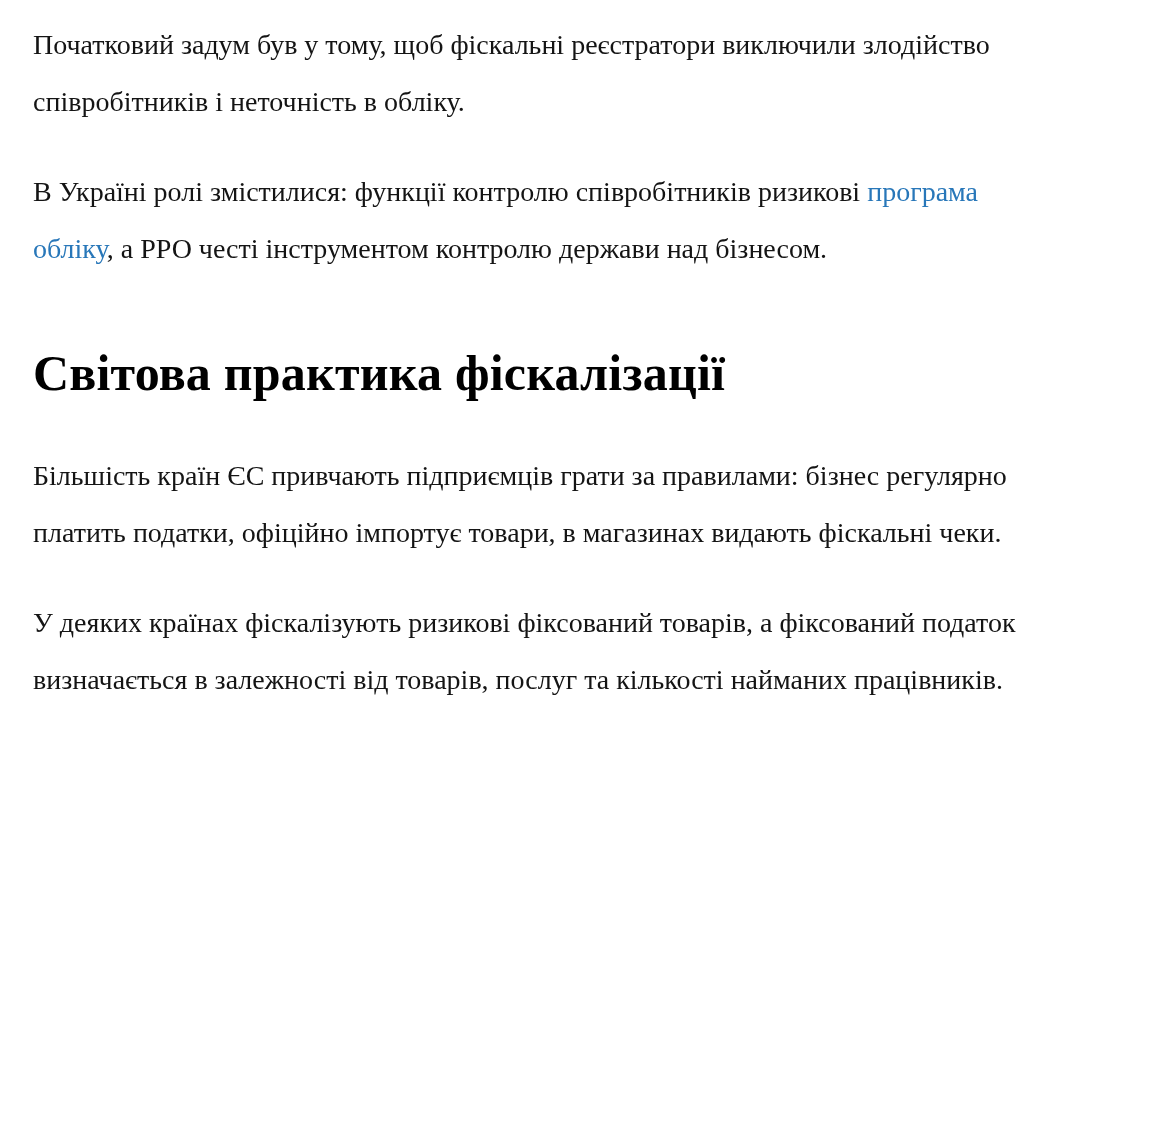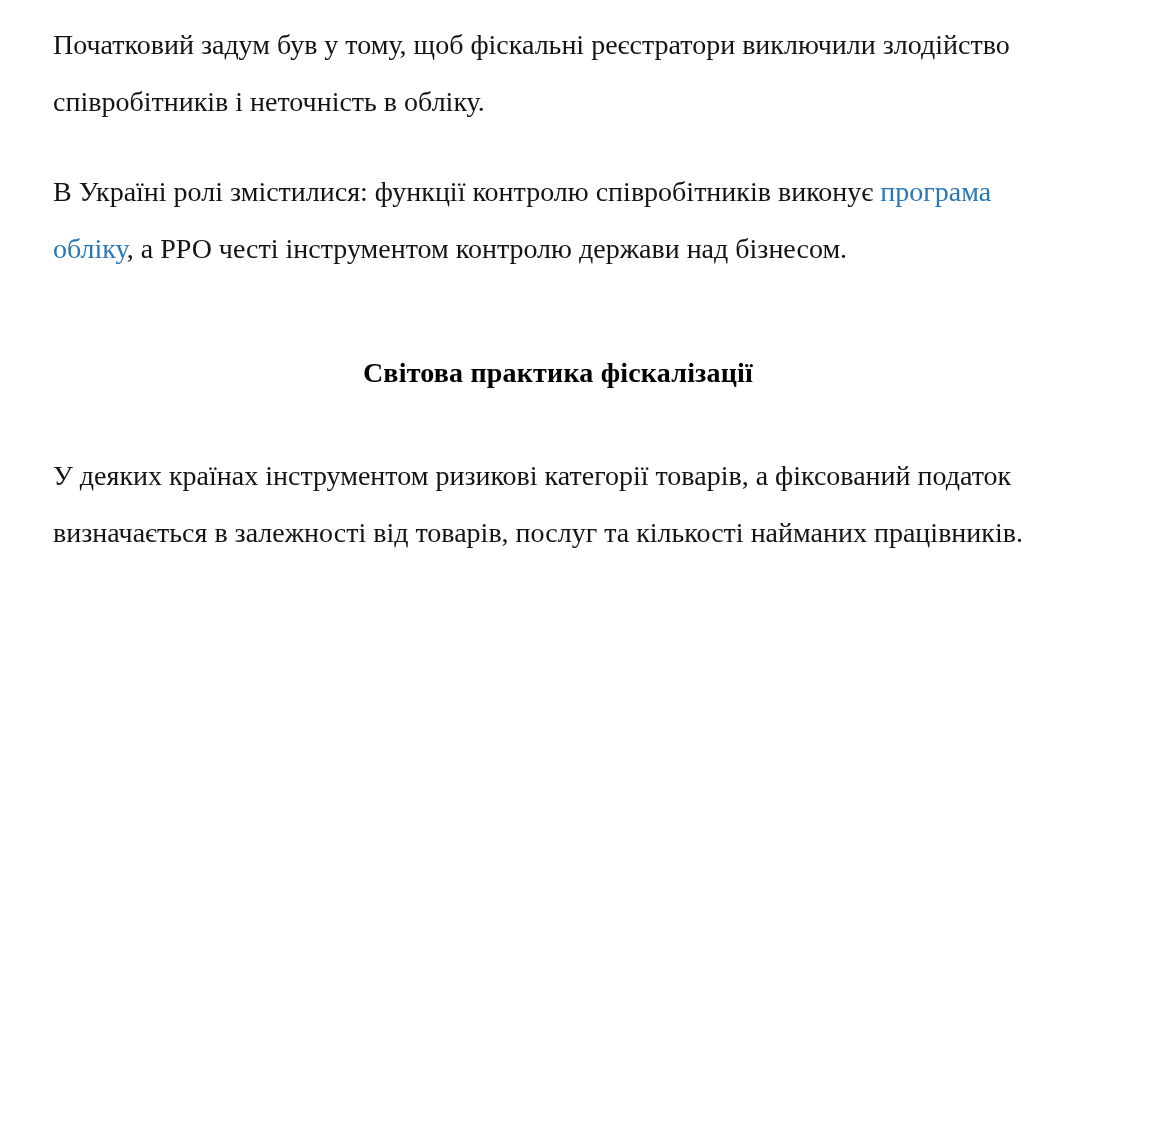--- a/index.html
+++ b/index.html
@@ -12,53 +12,52 @@
   .page {
     width: 1160px;
     min-height: 1125px;
     background: #ffffff;
     box-sizing: border-box;
   }
   .article {
     box-sizing: content-box;
     max-width: 1010px;
     padding: 16px 33px 40px 33px;
-    margin-left: 20px;
   }
   .article p {
     font-size: 28px;
     line-height: 57px;
     margin: 0 0 33px 0;
     color: #141414;
   }
   .article h2 {
-    font-size: 28px;
+    font-size: 50px;
     line-height: 48px;
     font-weight: 700;
     color: #000000;
     margin: 72px 0 50px 0;
     letter-spacing: 0.2px;
-    text-align: center;
   }
   a.inline-link {
     color: #2877b9;
     text-decoration: none;
     cursor: pointer;
   }
 </style>
 </head>
 <body>
 
 <div class="page">
   <div class="article">
 
     <p>Початковий задум був у тому, щоб фіскальні реєстратори виключили злодійство співробітників і неточність в обліку.</p>
 
-    <p><span>В Україні ролі змістилися: функції контролю співробітників виконує </span><a class="inline-link" href="#">програма обліку</a><span>, а РРО честі інструментом контролю держави над бізнесом.</span></p>
+    <p><span>В Україні ролі змістилися: функції контролю співробітників ризикові </span><a class="inline-link" href="#">програма обліку</a><span>, а РРО честі інструментом контролю держави над бізнесом.</span></p>
 
     <h2>Світова практика фіскалізації</h2>
 
+    <p>Більшість країн ЄС привчають підприємців грати за правилами: бізнес регулярно платить податки, офіційно імпортує товари, в магазинах видають фіскальні чеки.</p>
 
-    <p>У деяких країнах інструментом ризикові категорії товарів, а фіксований податок визначається в залежності від товарів, послуг та кількості найманих працівників.</p>
+    <p>У деяких країнах фіскалізують ризикові фіксований товарів, а фіксований податок визначається в залежності від товарів, послуг та кількості найманих працівників.</p>
 
 
   </div>
 </div>
 
 </body></html>

